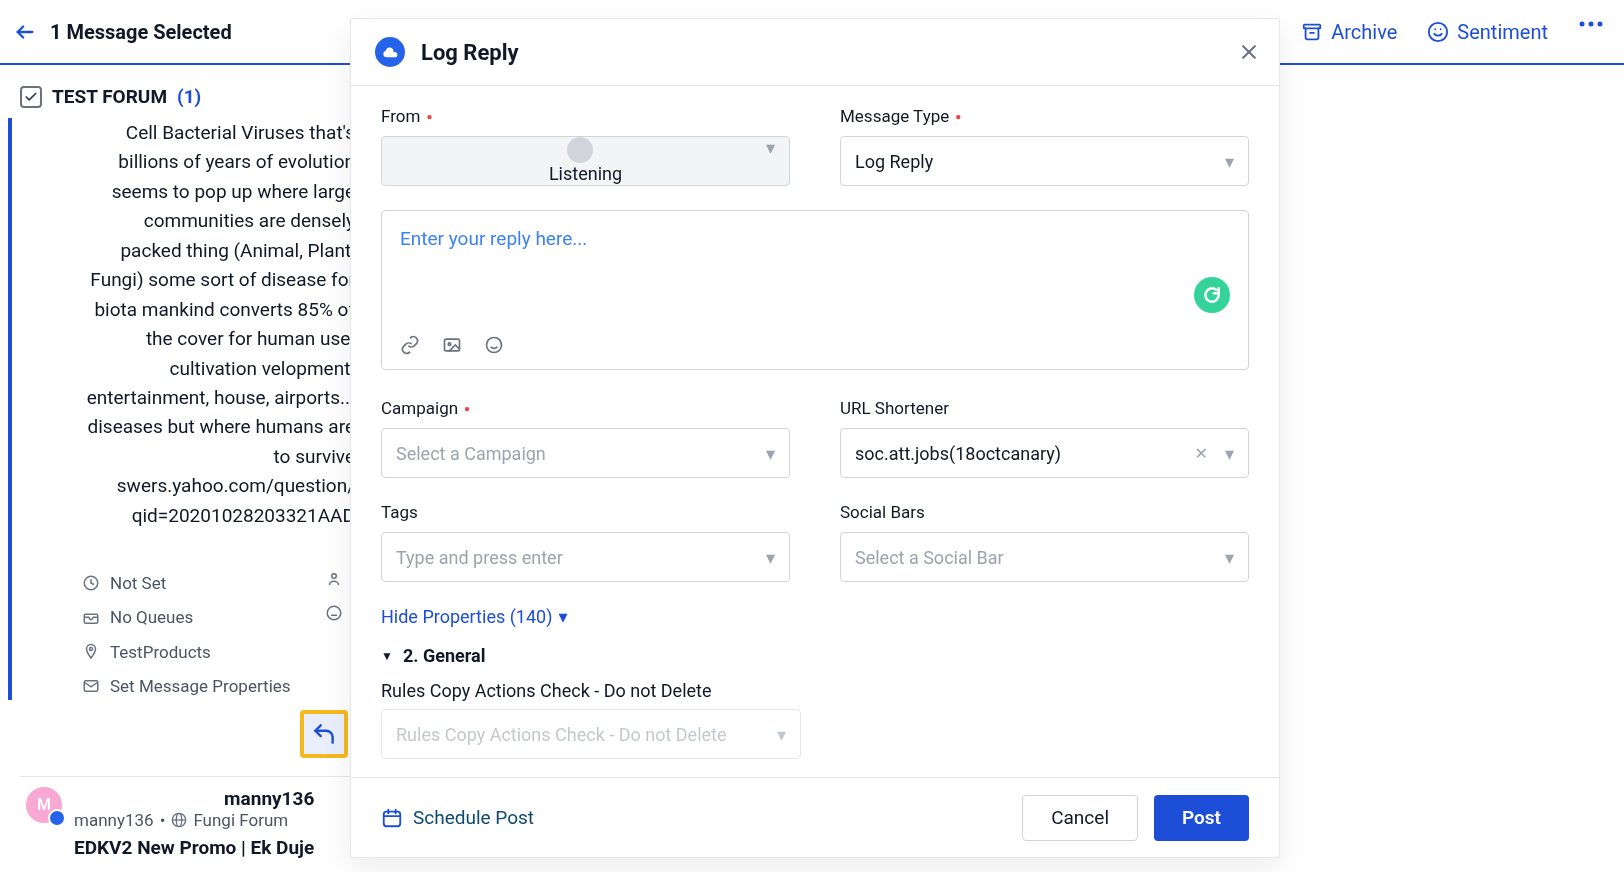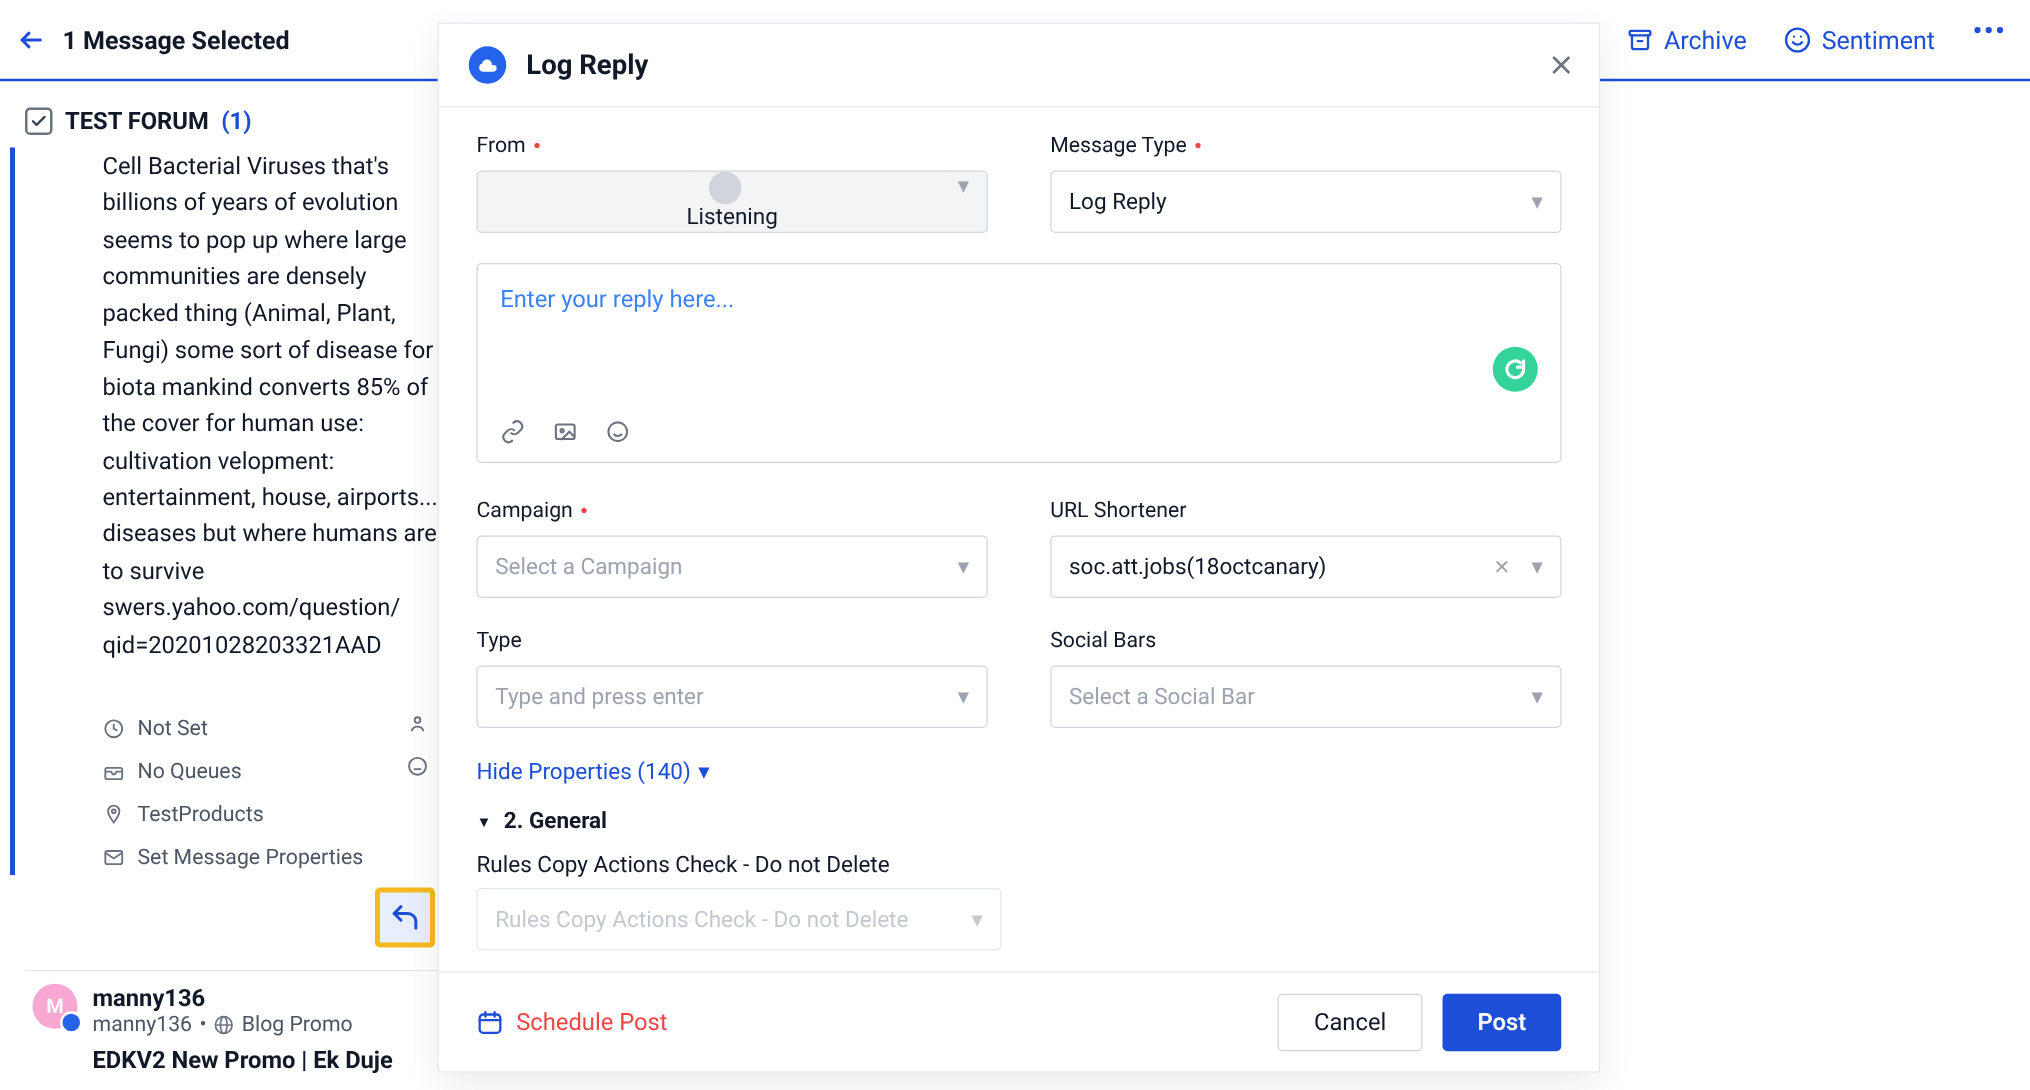--- a/index.html
+++ b/index.html
@@ -4,21 +4,21 @@
 <style>
   * { box-sizing: border-box; margin: 0; padding: 0; }
   html, body { width: 1624px; height: 872px; font-family: -apple-system, BlinkMacSystemFont, "Segoe UI", Roboto, Arial, sans-serif; background: #fff; overflow: hidden; color: #111827; }
   .topbar { height: 65px; border-bottom: 2px solid #1D4ED8; display: flex; align-items: center; padding: 0 10px; position: relative; }
   .topbar .back { color: #1D4ED8; width: 30px; height: 30px; display: flex; align-items: center; justify-content: center; cursor: pointer; }
   .topbar .title { font-weight: 700; font-size: 20px; margin-left: 10px; }
   .topbar .right { position: absolute; right: 20px; display: flex; align-items: flex-start; gap: 30px; }
   .topbar .right .action { color: #1D4ED8; display: flex; align-items: center; gap: 8px; font-size: 20px; cursor: pointer; }
   .topbar .right .more { color: #1D4ED8; font-size: 24px; letter-spacing: 2px; cursor: pointer; }
   .main { display: flex; height: calc(872px - 65px); }
-  .leftcol { width: 360px; padding: 20px 0 0 20px; }
+  .leftcol { width: 360px; padding: 20px 0 0 20px; text-align: right; }
   .leftcol .header { display: flex; align-items: center; gap: 10px; margin-bottom: 10px; }
   .leftcol .checkbox { width: 22px; height: 22px; border: 2px solid #6b7280; border-radius: 4px; display:flex; align-items:center; justify-content:center; }
   .leftcol .forum-title { font-weight: 700; font-size: 19px; }
   .leftcol .forum-count { color: #1D4ED8; font-weight: 700; }
   .leftcol .bodytext { border-left: 4px solid #1D4ED8; padding-left: 10px; margin-left: -12px; padding-right: 5px; font-size: 19px; line-height: 1.55; color: #111827; word-break: break-word; }
   .leftcol .meta { margin-top: 20px; display: flex; flex-direction: column; gap: 8px; }
   .leftcol .meta-row { display: flex; align-items: center; gap: 10px; color: #4b5563; font-size: 17px; }
   .leftcol .meta-right { position: absolute; right: 12px; color: #4b5563; }
   .leftcol .meta-wrap { position: relative; }
   .reply-highlight { width: 48px; height: 48px; border: 4px solid #f5b91f; border-radius: 4px; background: #e8eefb; display:flex; align-items:center; justify-content:center; margin-left: 280px; margin-top: 10px; }
@@ -47,21 +47,21 @@
   .placeholder { color:#9ca3af; }
   .textarea { border:1px solid #d1d5db; border-radius:4px; min-height:160px; position:relative; padding:16px 18px; font-size:19px; }
   .textarea .ph { color:#3b82f6; }
   .textarea .grammarly { position:absolute; right:18px; top:66px; width:36px; height:36px; border-radius:50%; background:#34d399; display:flex; align-items:center; justify-content:center; color:#fff; font-weight:700; }
   .textarea .toolbar { position:absolute; left:18px; bottom:14px; display:flex; gap:22px; color:#6b7280; }
   .link-toggle { color:#1D4ED8; font-size:18px; display:flex; align-items:center; gap:6px; cursor:pointer; margin-top:6px; margin-bottom:18px;}
   .section-hdr { display:flex; align-items:center; gap:10px; font-weight:700; font-size:18px; margin-bottom:14px;}
   .section-hdr .tri { font-size:12px; }
   .subfield-label { font-size:18px; margin-bottom:8px; }
   .modal-footer { height:80px; border-top:1px solid #e5e7eb; display:flex; align-items:center; padding:0 30px; gap:16px;}
-  .modal-footer .schedule { color:#ef4444; display:flex; align-items:center; gap:10px; font-size:19px; cursor:pointer;}
+  .modal-footer .schedule { color:#0c4a6e; display:flex; align-items:center; gap:10px; font-size:19px; cursor:pointer;}
   .modal-footer .spacer { flex:1; }
   .btn { height:46px; padding:0 28px; border-radius:4px; font-size:19px; display:flex; align-items:center; justify-content:center; cursor:pointer;}
   .btn.secondary { border:1px solid #d1d5db; color:#111827; background:#fff;}
   .btn.primary { background:#1D4ED8; color:#fff; font-weight:600;}
   .clear-x { position:absolute; right:40px; color:#9ca3af; font-size:16px; cursor:pointer;}
   svg { display:block; }
 </style>
 </head>
 <body>
 
@@ -175,21 +175,21 @@
       <div>
         <div class="name">manny136</div>
         <div class="sub">
           <span>manny136</span>
           <span>•</span>
           <svg width="16" height="16" viewBox="0 0 24 24" fill="none" stroke="#6b7280" stroke-width="2">
               <circle cx="12" cy="12" r="10"></circle>
               <ellipse cx="12" cy="12" rx="4" ry="10"></ellipse>
               <line x1="2" y1="12" x2="22" y2="12"></line>
             </svg>
-          <span>Blog Promo</span>
+          <span>Fungi Forum</span>
         </div>
         <div class="title2">EDKV2 New Promo | Ek Duje</div>
 
       </div>
     </div>
   </div>
 </div>
 
 <div class="modal">
   <div class="modal-header">
@@ -278,21 +278,21 @@
           <span>soc.att.jobs(18octcanary)</span>
           <span class="clear-x">✕</span>
           <span class="caret">▾</span>
         </div>
       </div>
     </div>
 
     <div class="form-row">
       <div class="form-col">
         <div class="label">
-            <span>Type</span>
+            <span>Tags</span>
           </div>
         <div class="select">
           <span class="placeholder">Type and press enter</span>
           <span class="caret">▾</span>
         </div>
       </div>
       <div class="form-col">
         <div class="label">
             <span>Social Bars</span>
           </div>

